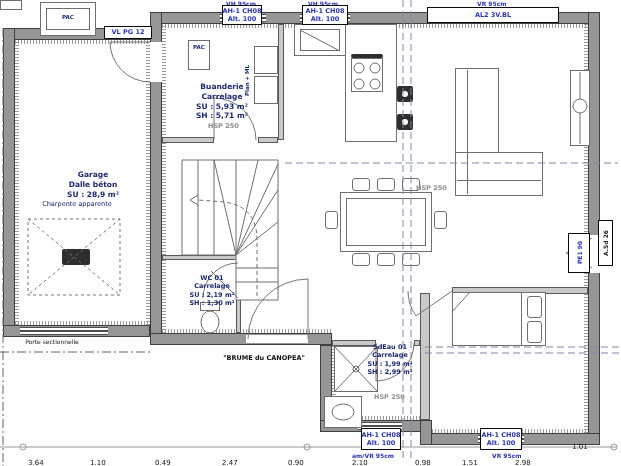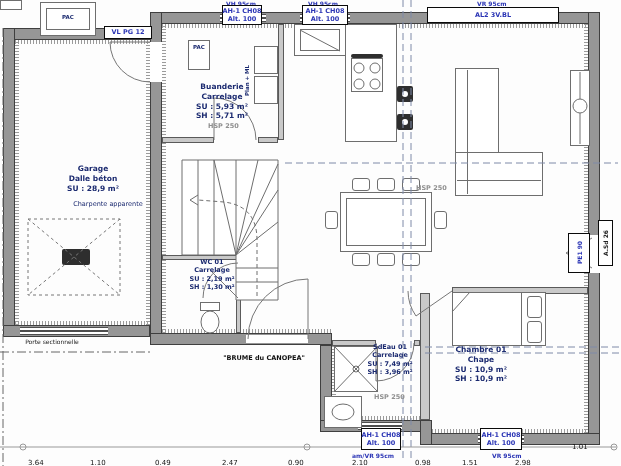--- a/index.html
+++ b/index.html
@@ -191,58 +191,52 @@
         <line x1="378" y1="346" x2="334" y2="392"></line>
       <circle cx="356" cy="369" r="3"></circle>
       <ellipse cx="343" cy="412" rx="11" ry="8"></ellipse>
       <ellipse cx="210" cy="322" rx="9" ry="11" fill="#fff"></ellipse>
       <line x1="452" y1="312" x2="470" y2="292"></line>
       <line x1="580" y1="72" x2="580" y2="144"></line>
         <circle cx="580" cy="106" r="7" fill="#fff"></circle>
     </g>
   </svg>
 
-  <div class="roomlbl" style="left:93px;top:164px">
+  <div class="roomlbl" style="left:93px;top:170px">
     <div>Garage</div>
     <div>Dalle béton</div>
     <div>SU : 28,9 m²</div>
   </div>
-  <div class="note" style="left:108px;top:200px;color:#1b2a70">Charpente apparente</div>
+  <div class="note" style="left:77px;top:200px;color:#1b2a70">Charpente apparente</div>
 
   <div class="roomlbl" style="left:222px;top:82px">
     <div>Buanderie</div>
     <div>Carrelage</div>
     <div>SU : 5,93 m²</div>
     <div>SH : 5,71 m²</div>
   </div>
   <div class="hsp" style="left:208px;top:122px">HSP 250</div>
 
-  <div class="roomlbl small" style="left:212px;top:258px">
+  <div class="roomlbl small" style="left:212px;top:274px">
     <div>WC 01</div>
     <div>Carrelage</div>
     <div>SU : 2,19 m²</div>
     <div>SH : 1,30 m²</div>
   </div>
 
   <div class="hsp" style="left:416px;top:184px">HSP 250</div>
 
   <div class="roomlbl small" style="left:390px;top:343px">
     <div>SdEau 01</div>
     <div>Carrelage</div>
-    <div>SU : 7,49 m²</div>
-    <div>SH : 3,96 m²</div>
+    <div>SU : 1,99 m²</div>
+    <div>SH : 2,99 m²</div>
   </div>
   <div class="hsp" style="left:374px;top:393px">HSP 250</div>
 
-  <div class="roomlbl" style="left:481px;top:345px">
-    <div>Chambre 01</div>
-    <div>Chape</div>
-    <div>SU : 10,9 m²</div>
-    <div>SH : 10,9 m²</div>
-  </div>
 
   <div class="note" style="left:264px;top:354px;font-weight:bold;color:#111">"BRUME du CANOPEA"</div>
   <div class="note" style="left:52px;top:338px;font-size:6px">Porte sectionnelle</div>
 
   <div class="lblbox" style="left:104px;top:26px;width:48px;height:13px">
     <div>VL PG 12</div>
   </div>
   <div class="tiny" style="left:226px;top:0px">VH 95cm</div>
   <div class="lblbox" style="left:222px;top:5px;width:40px;height:20px">
     <div>AH-1 CH08</div>

